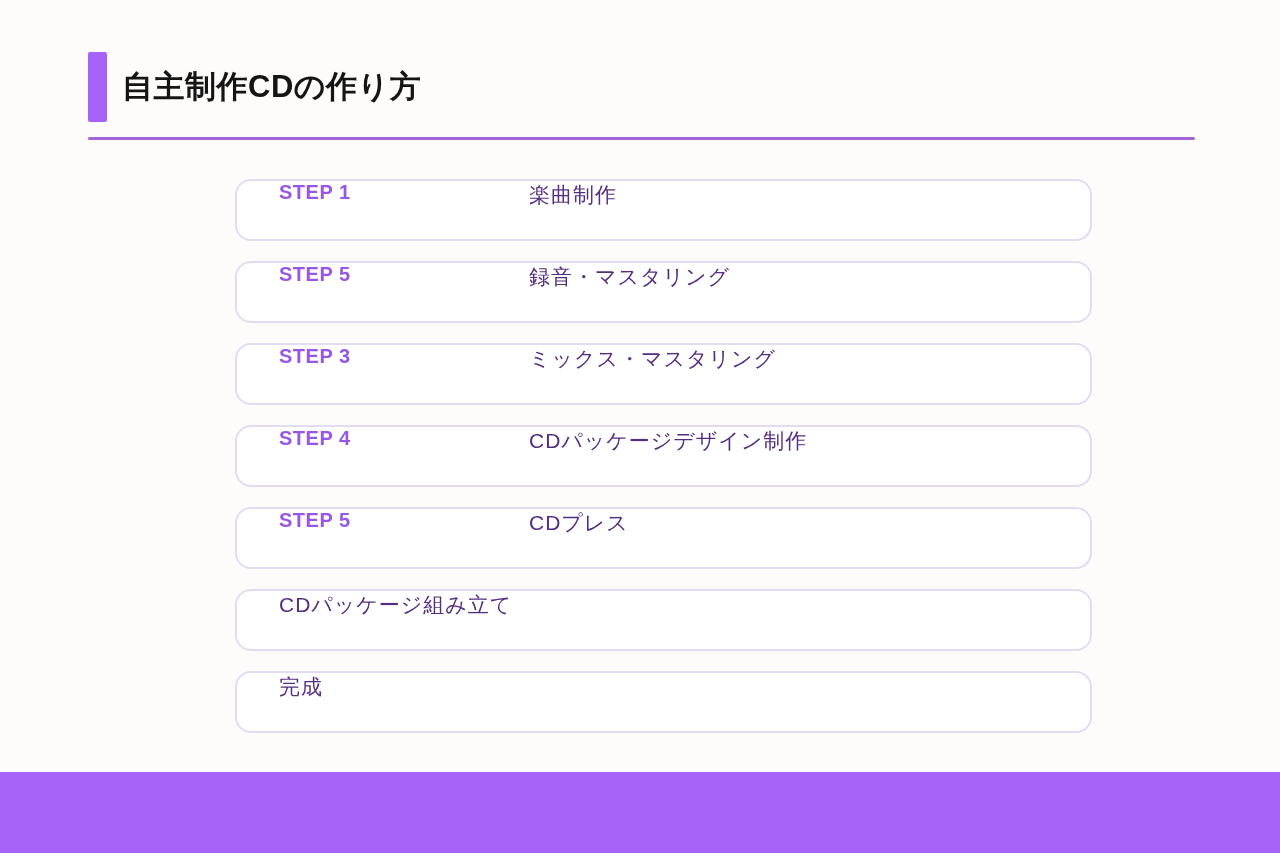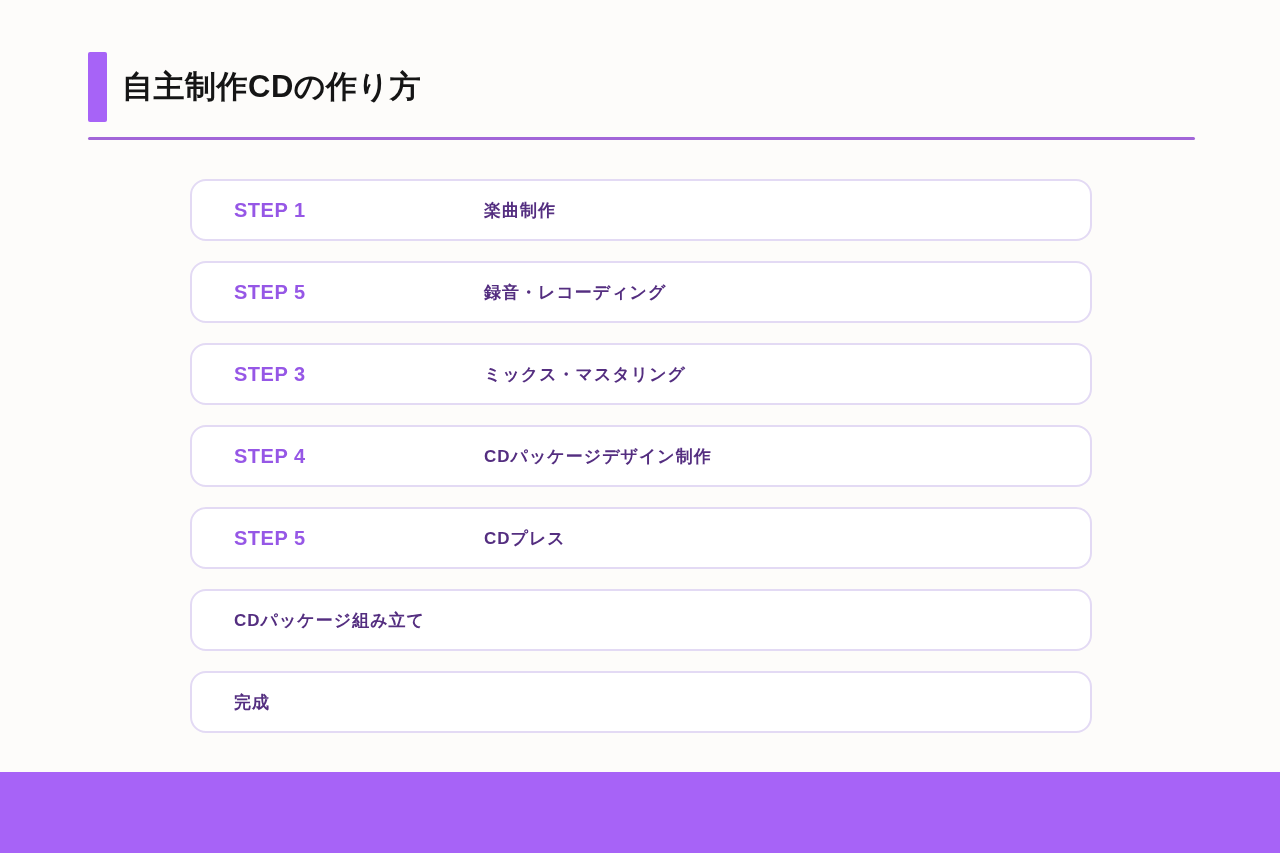--- a/index.html
+++ b/index.html
@@ -59,34 +59,35 @@
     display: flex;
     flex-direction: column;
     gap: 20px;
   }
   .step-card {
     height: 62px;
     background: var(--card-bg);
     border: 2px solid var(--card-border);
     border-radius: 16px;
     display: flex;
-    align-items: center;
+    align-items: flex-start;
     padding-left: 42px;
+    margin-left: 45px;
   }
   .step-label {
     width: 250px;
     flex: 0 0 auto;
     font-size: 20px;
     font-weight: bold;
     color: var(--step-label);
     letter-spacing: 0.5px;
   }
   .step-title {
-    font-size: 17px;
-    font-weight: bold;
+    font-size: 21px;
+    font-weight: normal;
     color: var(--step-title);
     letter-spacing: 1px;
     white-space: nowrap;
   }
   .footer-bar {
     position: absolute;
     left: 0; top: 772px;
     width: 1280px; height: 81px;
     background: var(--accent);
   }
@@ -103,21 +104,21 @@
 
   <div class="divider"></div>
 
   <div class="steps">
     <div class="step-card">
       <span class="step-label">STEP 1</span>
       <span class="step-title">楽曲制作</span>
     </div>
     <div class="step-card">
       <span class="step-label">STEP 5</span>
-      <span class="step-title">録音・レコーディング</span>
+      <span class="step-title">録音・マスタリング</span>
     </div>
     <div class="step-card">
       <span class="step-label">STEP 3</span>
       <span class="step-title">ミックス・マスタリング</span>
     </div>
     <div class="step-card">
       <span class="step-label">STEP 4</span>
       <span class="step-title">CDパッケージデザイン制作</span>
     </div>
     <div class="step-card">

